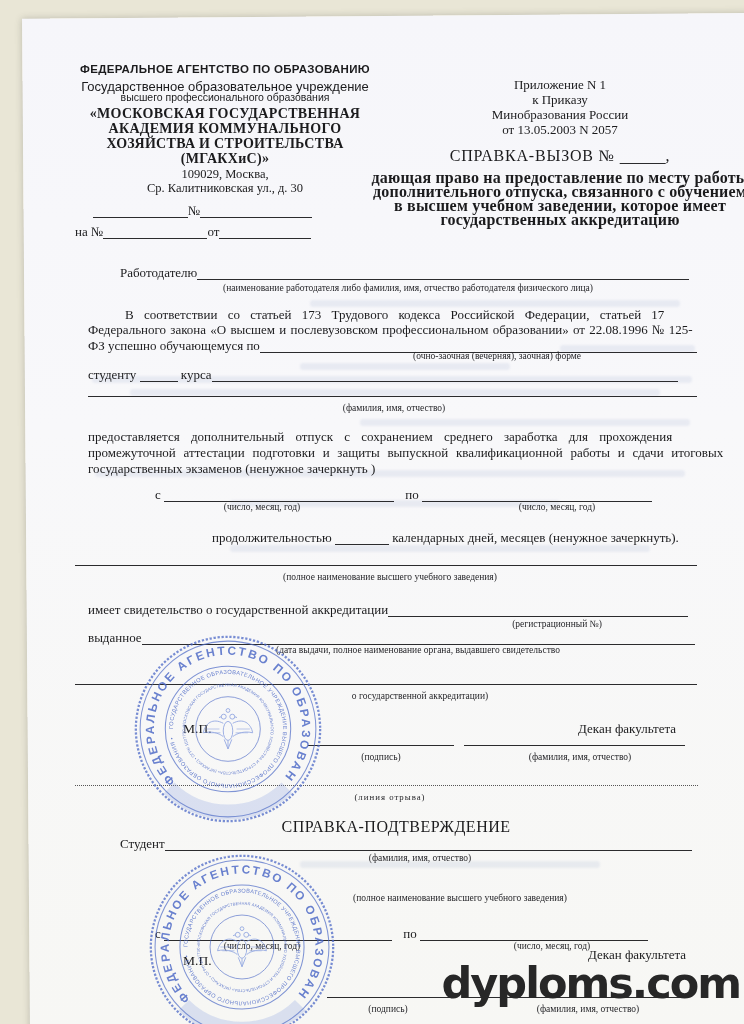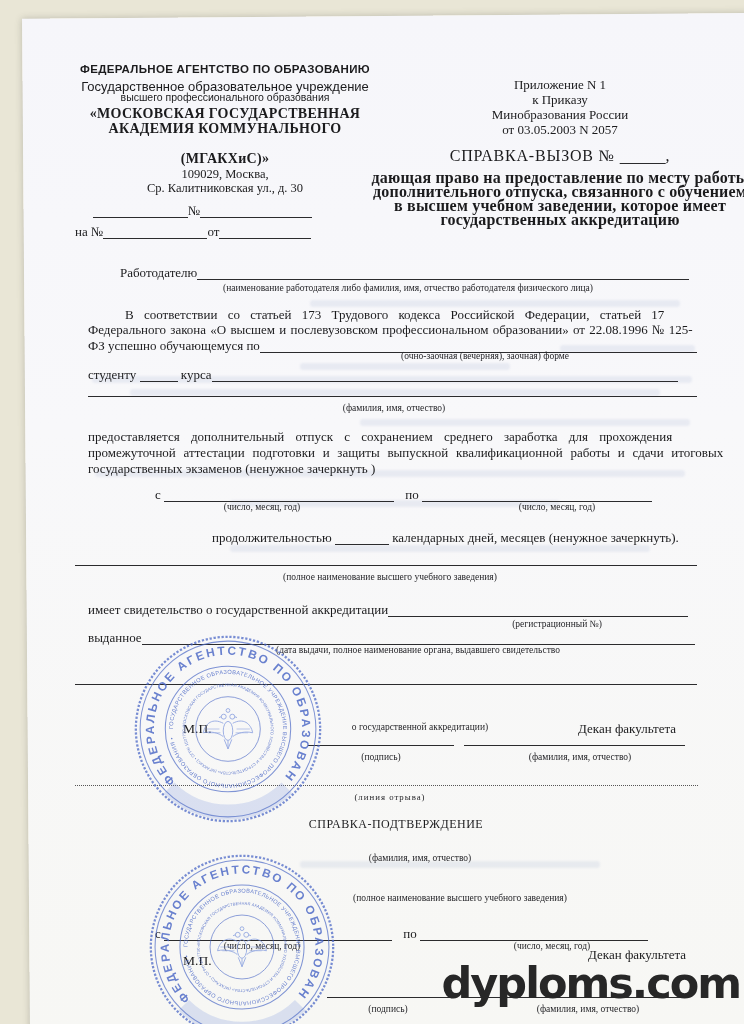--- a/index.html
+++ b/index.html
@@ -45,55 +45,56 @@
   <div class="ghost" style="top:545px;left:230px;width:420px"></div>
   <div class="ghost" style="top:861px;left:300px;width:300px"></div>
 
   <div class="doc">
 
     <div class="row sans b ctr" style="top:63px;left:225px;font-size:11.5px;letter-spacing:.3px">ФЕДЕРАЛЬНОЕ АГЕНТСТВО ПО ОБРАЗОВАНИЮ</div>
     <div class="row sans ctr" style="top:80px;left:225px;font-size:13px">Государственное образовательное учреждение</div>
     <div class="row sans ctr" style="top:92px;left:225px;font-size:10.5px">высшего профессионального образования</div>
     <div class="row acad ctr" style="top:106px;left:225px">«МОСКОВСКАЯ ГОСУДАРСТВЕННАЯ</div>
     <div class="row acad ctr" style="top:121px;left:225px">АКАДЕМИЯ КОММУНАЛЬНОГО</div>
+    <div class="row acad ctr" style="top:136px;left:225px">ХОЗЯЙСТВА И СТРОИТЕЛЬСТВА</div>
     <div class="row acad ctr" style="top:151px;left:225px">(МГАКХиС)»</div>
     <div class="row ctr" style="top:168px;left:225px;font-size:12.5px">109029, Москва,</div>
     <div class="row ctr" style="top:182px;left:225px;font-size:12.5px">Ср. Калитниковская ул., д. 30</div>
     <div class="row" style="top:203px;left:93px">
       <span class="fl" style="width:95px"></span><span>№</span><span class="fl" style="width:112px"></span>
     </div>
     <div class="row" style="top:224px;left:75px">
       <span>на №</span><span class="fl" style="width:104px"></span><span>от</span><span class="fl" style="width:92px"></span>
     </div>
 
     <div class="row ctr" style="top:78px;left:560px">Приложение N 1</div>
     <div class="row ctr" style="top:93px;left:560px">к Приказу</div>
     <div class="row ctr" style="top:108px;left:560px">Минобразования России</div>
-    <div class="row ctr" style="top:123px;left:560px">от 03.05.2003 N 2057</div>
+    <div class="row ctr" style="top:123px;left:560px">от 13.05.2003 N 2057</div>
 
     <div class="row title-big ctr" style="top:147px;left:560px">
       <span>СПРАВКА-ВЫЗОВ №</span>
       <span class="fl" style="width:46px"></span><span>,</span>
     </div>
     <div class="row sub ctr" style="top:169px;left:560px">дающая право на предоставление по месту работы</div>
     <div class="row sub ctr" style="top:183px;left:560px">дополнительного отпуска, связанного с обучением</div>
     <div class="row sub ctr" style="top:197px;left:560px">в высшем учебном заведении, которое имеет</div>
     <div class="row sub ctr" style="top:211px;left:560px">государственных аккредитацию</div>
 
     <div class="row" style="top:265px;left:120px">
       <span>Работодателю</span><span class="fl" style="width:492px"></span>
     </div>
     <div class="row cap ctr" style="top:283px;left:408px">(наименование работодателя либо фамилия, имя, отчество работодателя физического лица)</div>
 
     <div class="row j1" style="top:308px;left:125px">В соответствии со статьей 173 Трудового кодекса Российской Федерации, статьей 17</div>
     <div class="row j2" style="top:323px;left:88px">Федерального закона «О высшем и послевузовском профессиональном образовании» от 22.08.1996 № 125-</div>
     <div class="row" style="top:338px;left:88px">
       <span>ФЗ успешно обучающемуся по</span><span class="fl" style="width:437px"></span>
     </div>
-    <div class="row cap ctr" style="top:351px;left:485px">(очно-заочная (вечерняя), заочная) форме</div>
+    <div class="row cap ctr" style="top:351px;left:497px">(очно-заочная (вечерняя), заочная) форме</div>
 
     <div class="row" style="top:367px;left:88px">
       <span>студенту</span>
       <span class="fl" style="width:38px"></span>
       <span>курса</span><span class="fl" style="width:466px"></span>
     </div>
     <div class="hr" style="top:396px;left:88px;width:609px"></div>
     <div class="row cap ctr" style="top:403px;left:394px">(фамилия, имя, отчество)</div>
 
     <div class="row j3" style="top:430px;left:88px">предоставляется дополнительный отпуск с сохранением среднего заработка для прохождения</div>
@@ -122,35 +123,38 @@
       <span>имеет свидетельство о государственной аккредитации</span><span class="fl" style="width:300px"></span>
     </div>
     <div class="row cap ctr" style="top:619px;left:557px">(регистрационный  №)</div>
 
     <div class="row" style="top:630px;left:88px">
       <span>выданное</span><span class="fl" style="width:553px"></span>
     </div>
     <div class="row cap" style="top:645px;left:276px">(дата выдачи, полное наименование органа, выдавшего свидетельство</div>
 
     <div class="hr" style="top:684px;left:75px;width:622px"></div>
-    <div class="row cap ctr" style="top:722px;left:420px">о государственной аккредитации)</div>
+    <div class="row cap ctr" style="top:691px;left:420px">о государственной аккредитации)</div>
 
     <div class="row" style="top:722px;left:183px;font-size:13.5px">М.П.</div>
     <div class="row" style="top:722px;left:578px;font-size:13px">Декан факультета</div>
 
     <div class="hr" style="top:745px;left:308px;width:146px"></div>
     <div class="hr" style="top:745px;left:464px;width:221px"></div>
     <div class="row cap ctr" style="top:752px;left:381px">(подпись)</div>
     <div class="row cap ctr" style="top:752px;left:580px">(фамилия, имя, отчество)</div>
 
     <div class="hr dotted" style="top:785px;left:75px;width:623px"></div>
     <div class="row cap ctr" style="top:793px;left:390px;font-size:8.8px;letter-spacing:1px">(линия отрыва)</div>
 
-    <div class="row ctr" style="top:818px;left:396px;font-size:12px;letter-spacing:.5px">СПРАВКА-ПОДТВЕРЖДЕНИЕ</div>
-
+    <div class="row ctr" style="top:818px;left:396px;font-size:16px;letter-spacing:.5px">СПРАВКА-ПОДТВЕРЖДЕНИЕ</div>
+
+    <div class="row" style="top:836px;left:120px">
+      <span>Студент</span><span class="fl" style="width:527px"></span>
+    </div>
     <div class="row cap ctr" style="top:853px;left:420px">(фамилия, имя, отчество)</div>
 
     <div class="row cap ctr" style="top:893px;left:460px">(полное наименование высшего учебного заведения)</div>
 
     <div class="row" style="top:926px;left:155px">
       <span>с</span>
       <span class="fl" style="width:228px"></span>
       <span style="margin-left:8px">по</span>
       <span class="fl" style="width:228px"></span>
     </div>

